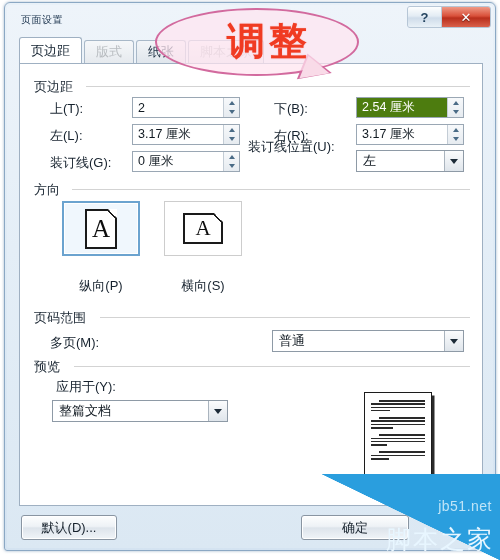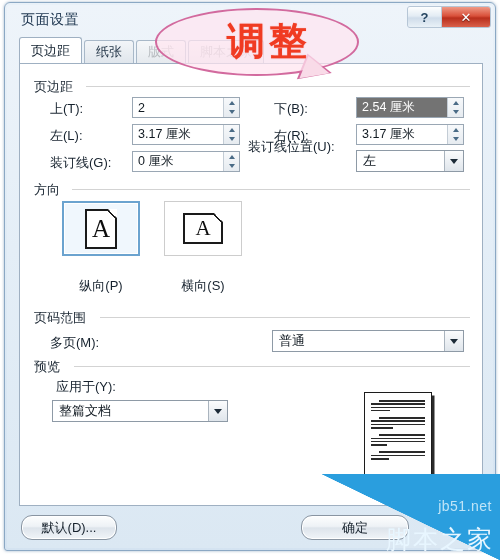--- a/index.html
+++ b/index.html
@@ -30,21 +30,21 @@
   }
 
   
   #titlebar {
     height: 30px;
     position: relative;
     display: flex; align-items: center;
   }
   #title-text {
     margin-left: 14px;
-    font-size: 14px;
+    font-size: 10px;
     color: #1b334d;
     letter-spacing: .5px;
   }
   .caption-btns {
     position: absolute; right: 2px; top: 1px;
     display: flex; height: 22px;
     border: 1px solid #b6c6d6;
     border-radius: 3px;
     overflow: hidden;
     background: #cfdcea;
@@ -129,21 +129,21 @@
     display: flex; align-items: stretch;
   }
   .spin .val {
     flex: 1;
     display: flex; align-items: center;
     padding-left: 5px;
     font-size: 12.5px; color: #111a22;
     white-space: nowrap;
     overflow: hidden;
   }
-  .spin .val.sel { background: #737373; color: #ffffff; }
+  .spin .val.sel { background: #4d7c0f; color: #ffffff; }
   .spin-btns {
     width: 16px;
     display: flex; flex-direction: column;
     border-left: 1px solid #c3ccd5;
     background: linear-gradient(180deg,#f7f9fb,#e6ebf0);
   }
   .spin-btns i {
     flex: 1;
     display: flex; align-items: center; justify-content: center;
     font-style: normal;
@@ -228,21 +228,21 @@
   }
   #thumb .ln { height: 1.6px; background: #2a2a2a; margin-bottom: 1.7px; }
   #thumb .gap { height: 4px; }
 
   
   #btnbar { position: absolute; left: 12px; top: 508px; width: 464px; height: 30px; }
   .btn {
     position: absolute;
     height: 25px;
     border: 1px solid #8995a2;
-    border-radius: 11px;
+    border-radius: 3px;
     background: linear-gradient(180deg,#fdfefe 0%, #eef2f6 45%, #dde4eb 52%, #f0f4f8 100%);
     display: flex; align-items: center; justify-content: center;
     font-size: 13px; color: #15202b;
     box-shadow: inset 0 0 0 1px #ffffff;
   }
 
   
   #callout {
     position: absolute;
     left: 155px; top: 8px;
@@ -320,22 +320,22 @@
     <div id="titlebar">
       <div id="title-text">页面设置</div>
       <div class="caption-btns">
         <div class="cap-btn">?</div>
         <div class="cap-btn close">✕</div>
       </div>
     </div>
 
     <div id="tabstrip">
       <div class="tab active">页边距</div>
+      <div class="tab dim">版式</div>
       <div class="tab">纸张</div>
-      <div class="tab dim">版式</div>
       <div class="tab dim">脚本之家</div>
     </div>
 
     <div id="panel">
 
       <div class="group" style="left:14px; top:22px; width:436px; height:84px;">
         <div class="group-line" style="left:52px; width:384px;"></div>
         <div class="group-title">页边距</div>
 
         <div class="fld-label" style="left:16px; top:14px;">上(T):</div>

